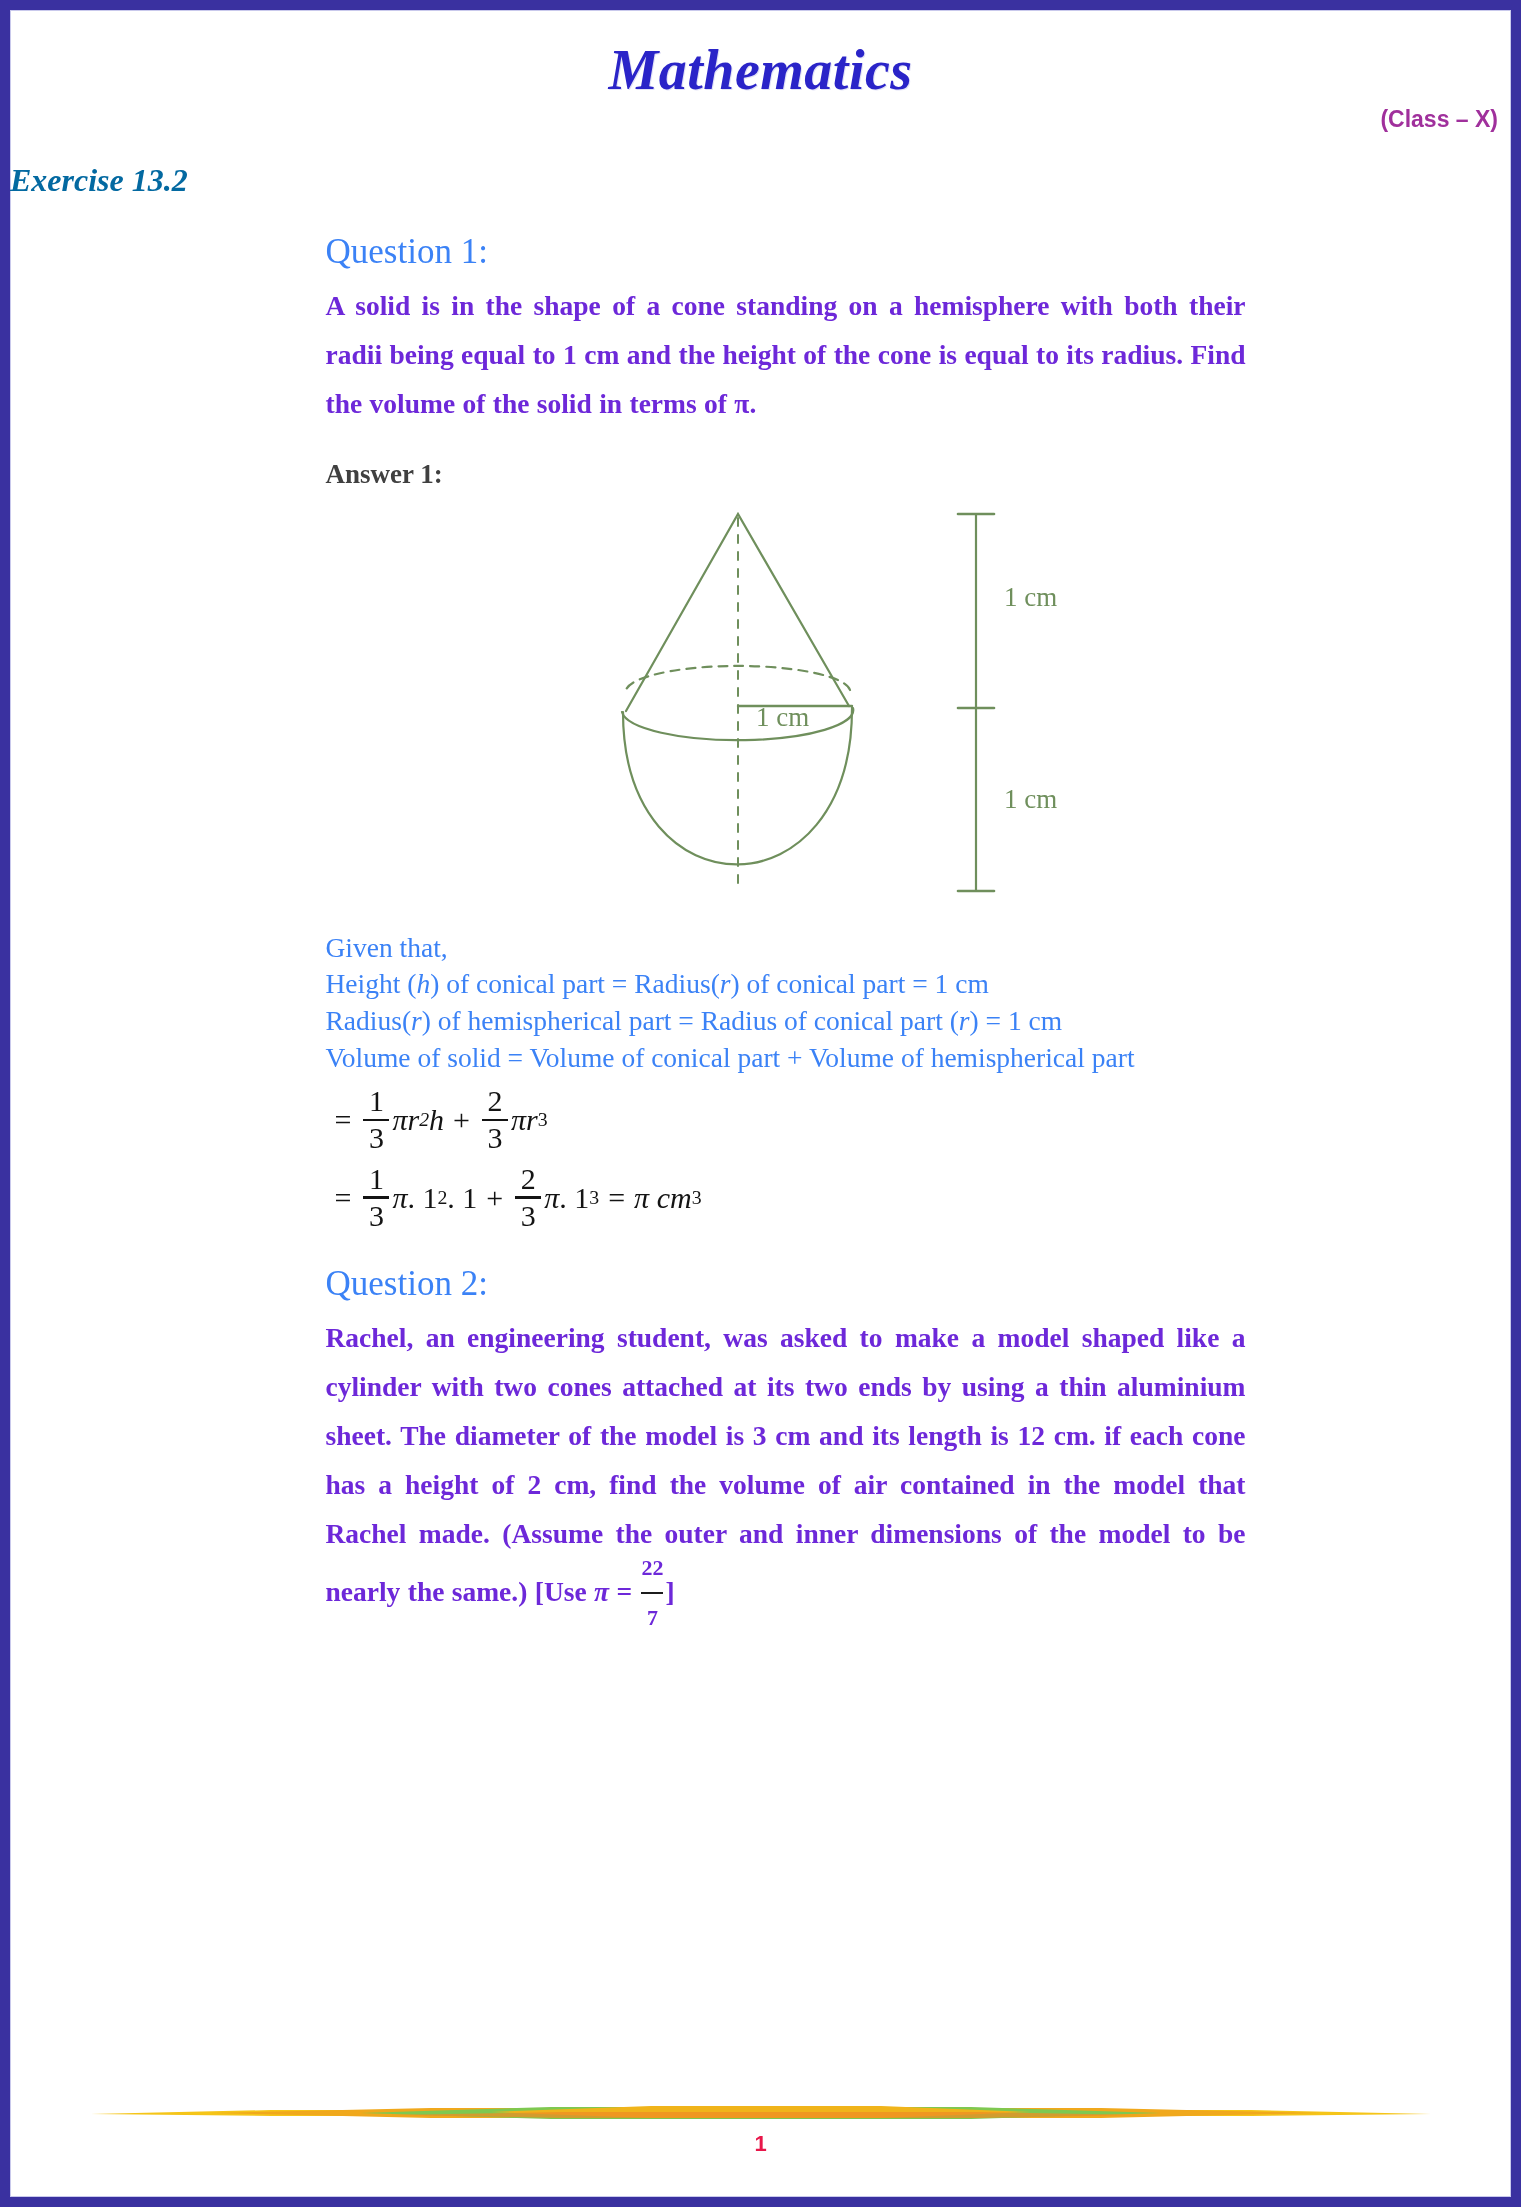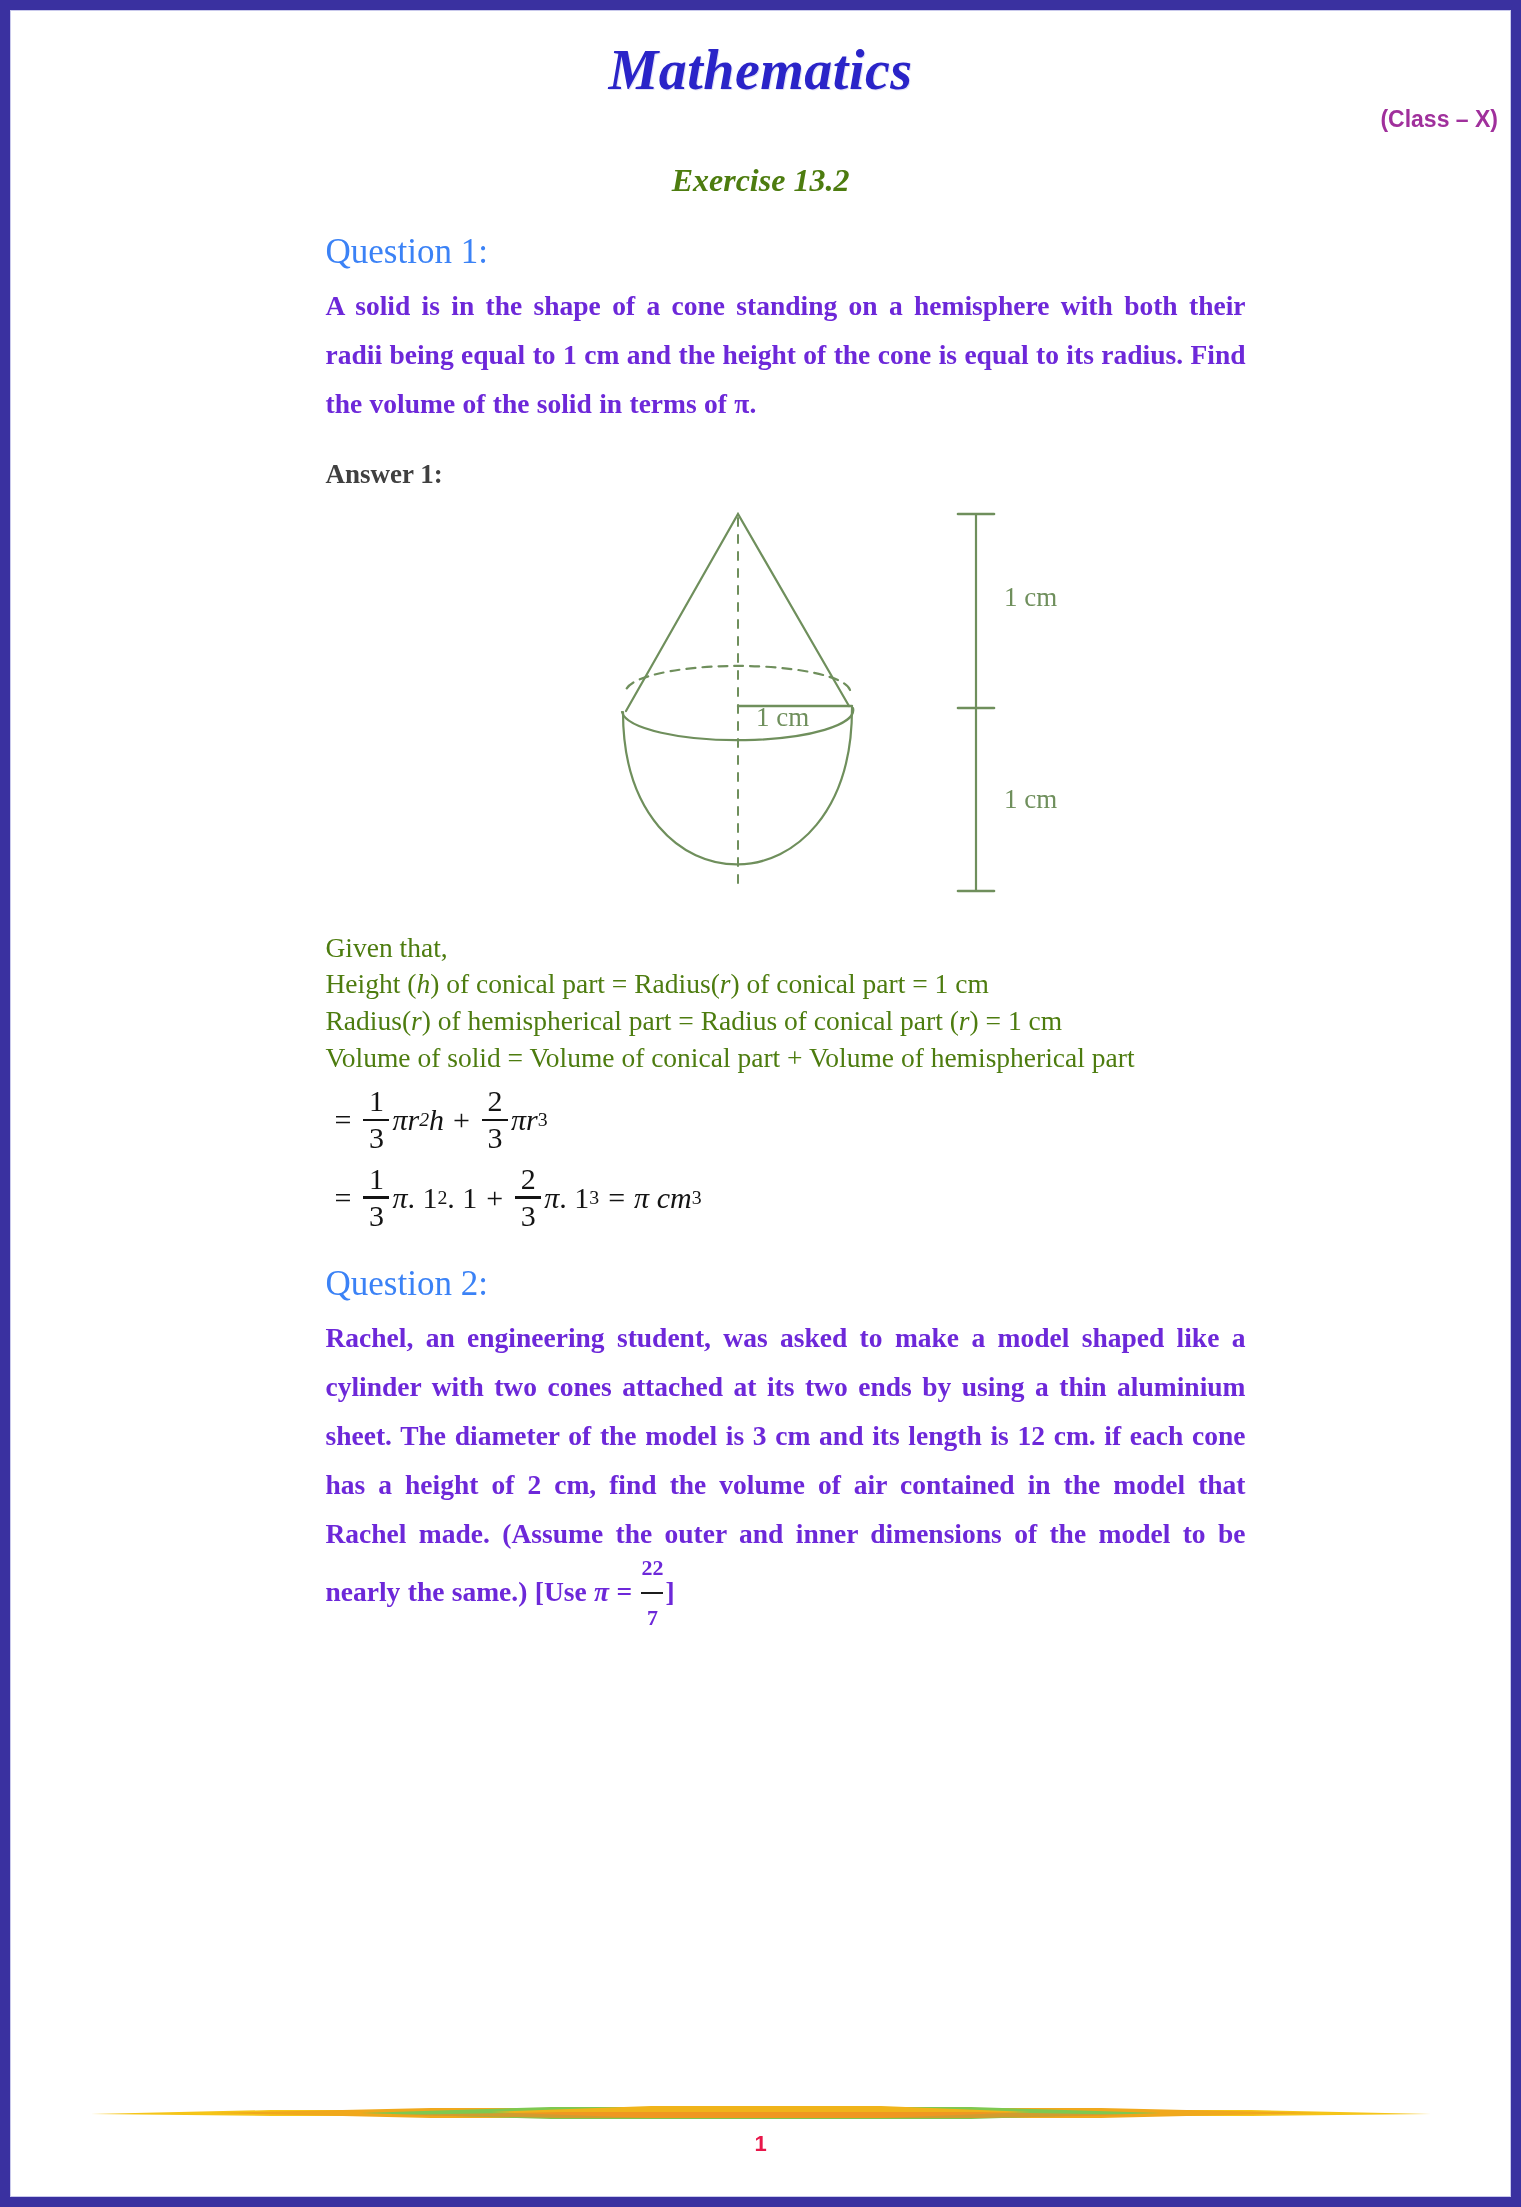--- a/index.html
+++ b/index.html
@@ -58,26 +58,26 @@
     text-align: right;
     font-family: "Liberation Sans", "DejaVu Sans", sans-serif;
     font-weight: bold;
     font-size: 23px;
     color: #a0309c;
     margin: 4px 13px 0 0;
     line-height: 1.15;
   }
 
   .exercise-line {
-    text-align: center;
+    text-align: left;
     font-family: "Liberation Serif", "DejaVu Serif", serif;
     font-style: italic;
     font-weight: bold;
     font-size: 32px;
-    color: #4d7c0f;
+    color: #0369a1;
     margin: 30px 0 0 0;
   }
 
   
   .content {
     position: relative;
     margin: 0 auto;
     width: 1190px;
     padding-left: 160px;
     padding-right: 110px;
@@ -106,21 +106,21 @@
     line-height: 1.78;
     text-align: justify;
     text-align-last: left;
     margin: 10px 0 0 0;
     word-spacing: 0.5px;
     font-weight: bold;
   }
 
   .tight-block {
     font-size: 27.5px;
-    color: #4d7c0f;
+    color: #3b82f6;
     line-height: 1.33;
     margin: 14px 0 0 0;
   }
   .tight-block .ln { display: block; white-space: nowrap; }
 
   .it { font-style: italic; }
 
   
   .math-line {
     display: flex;

